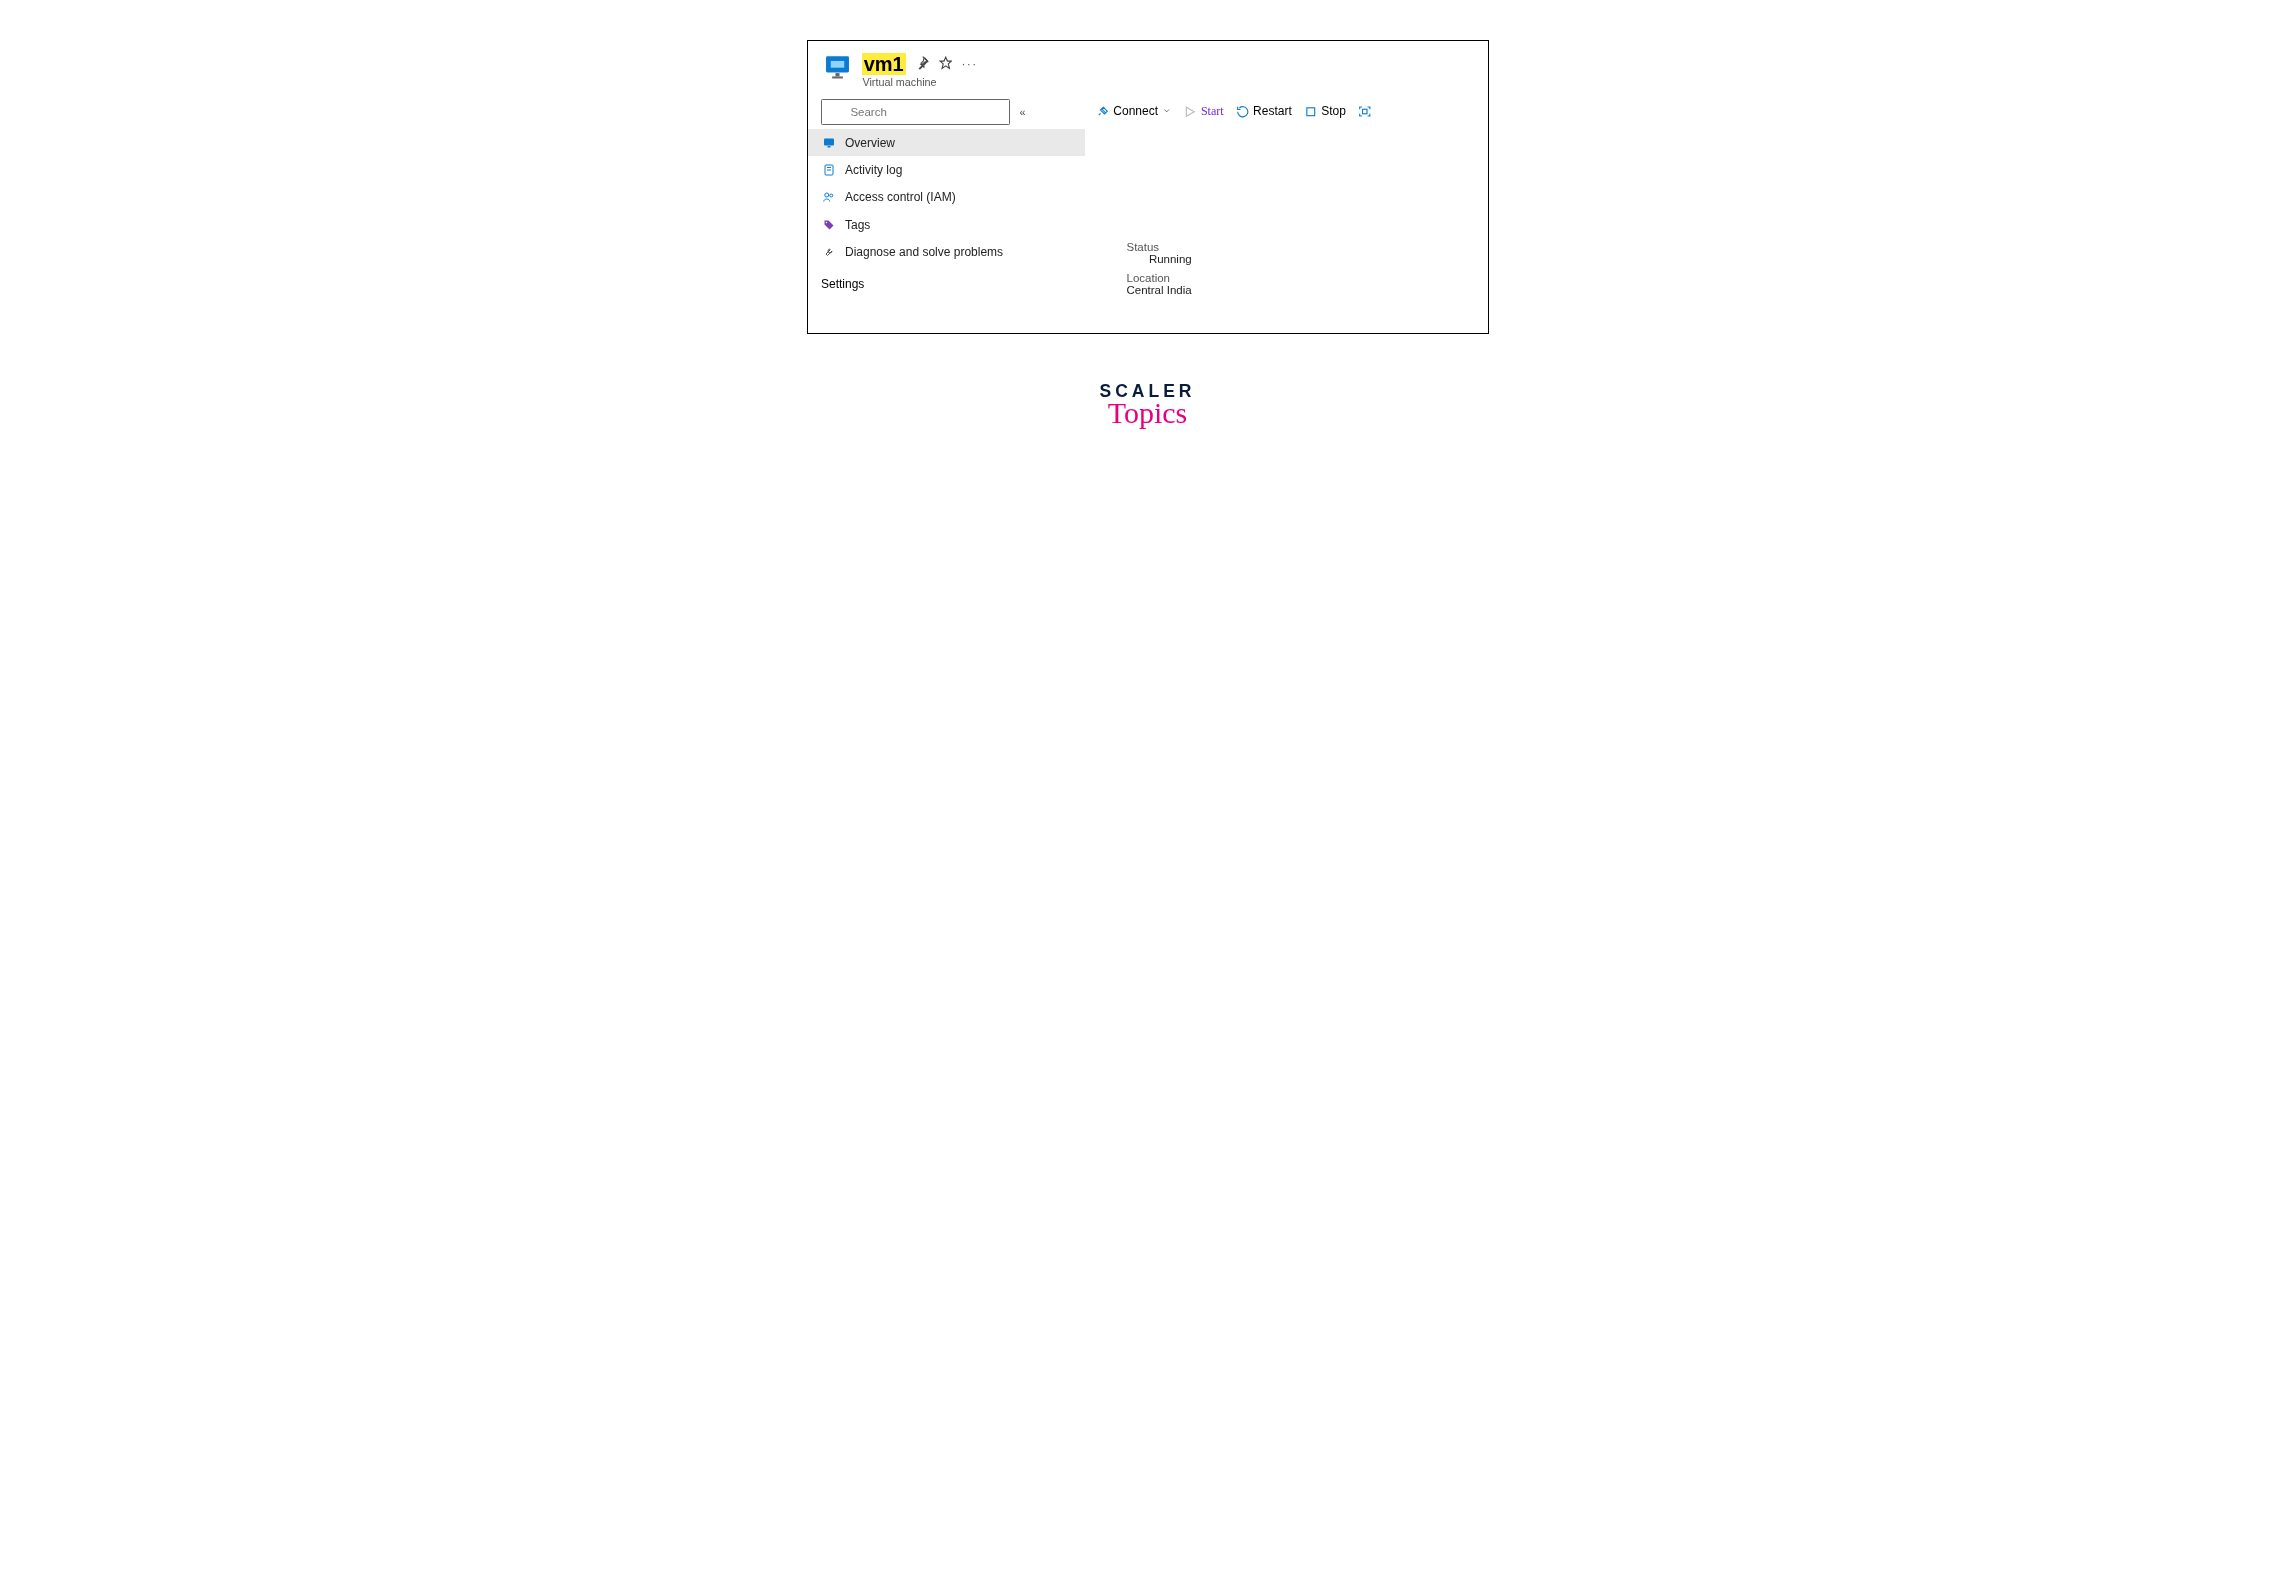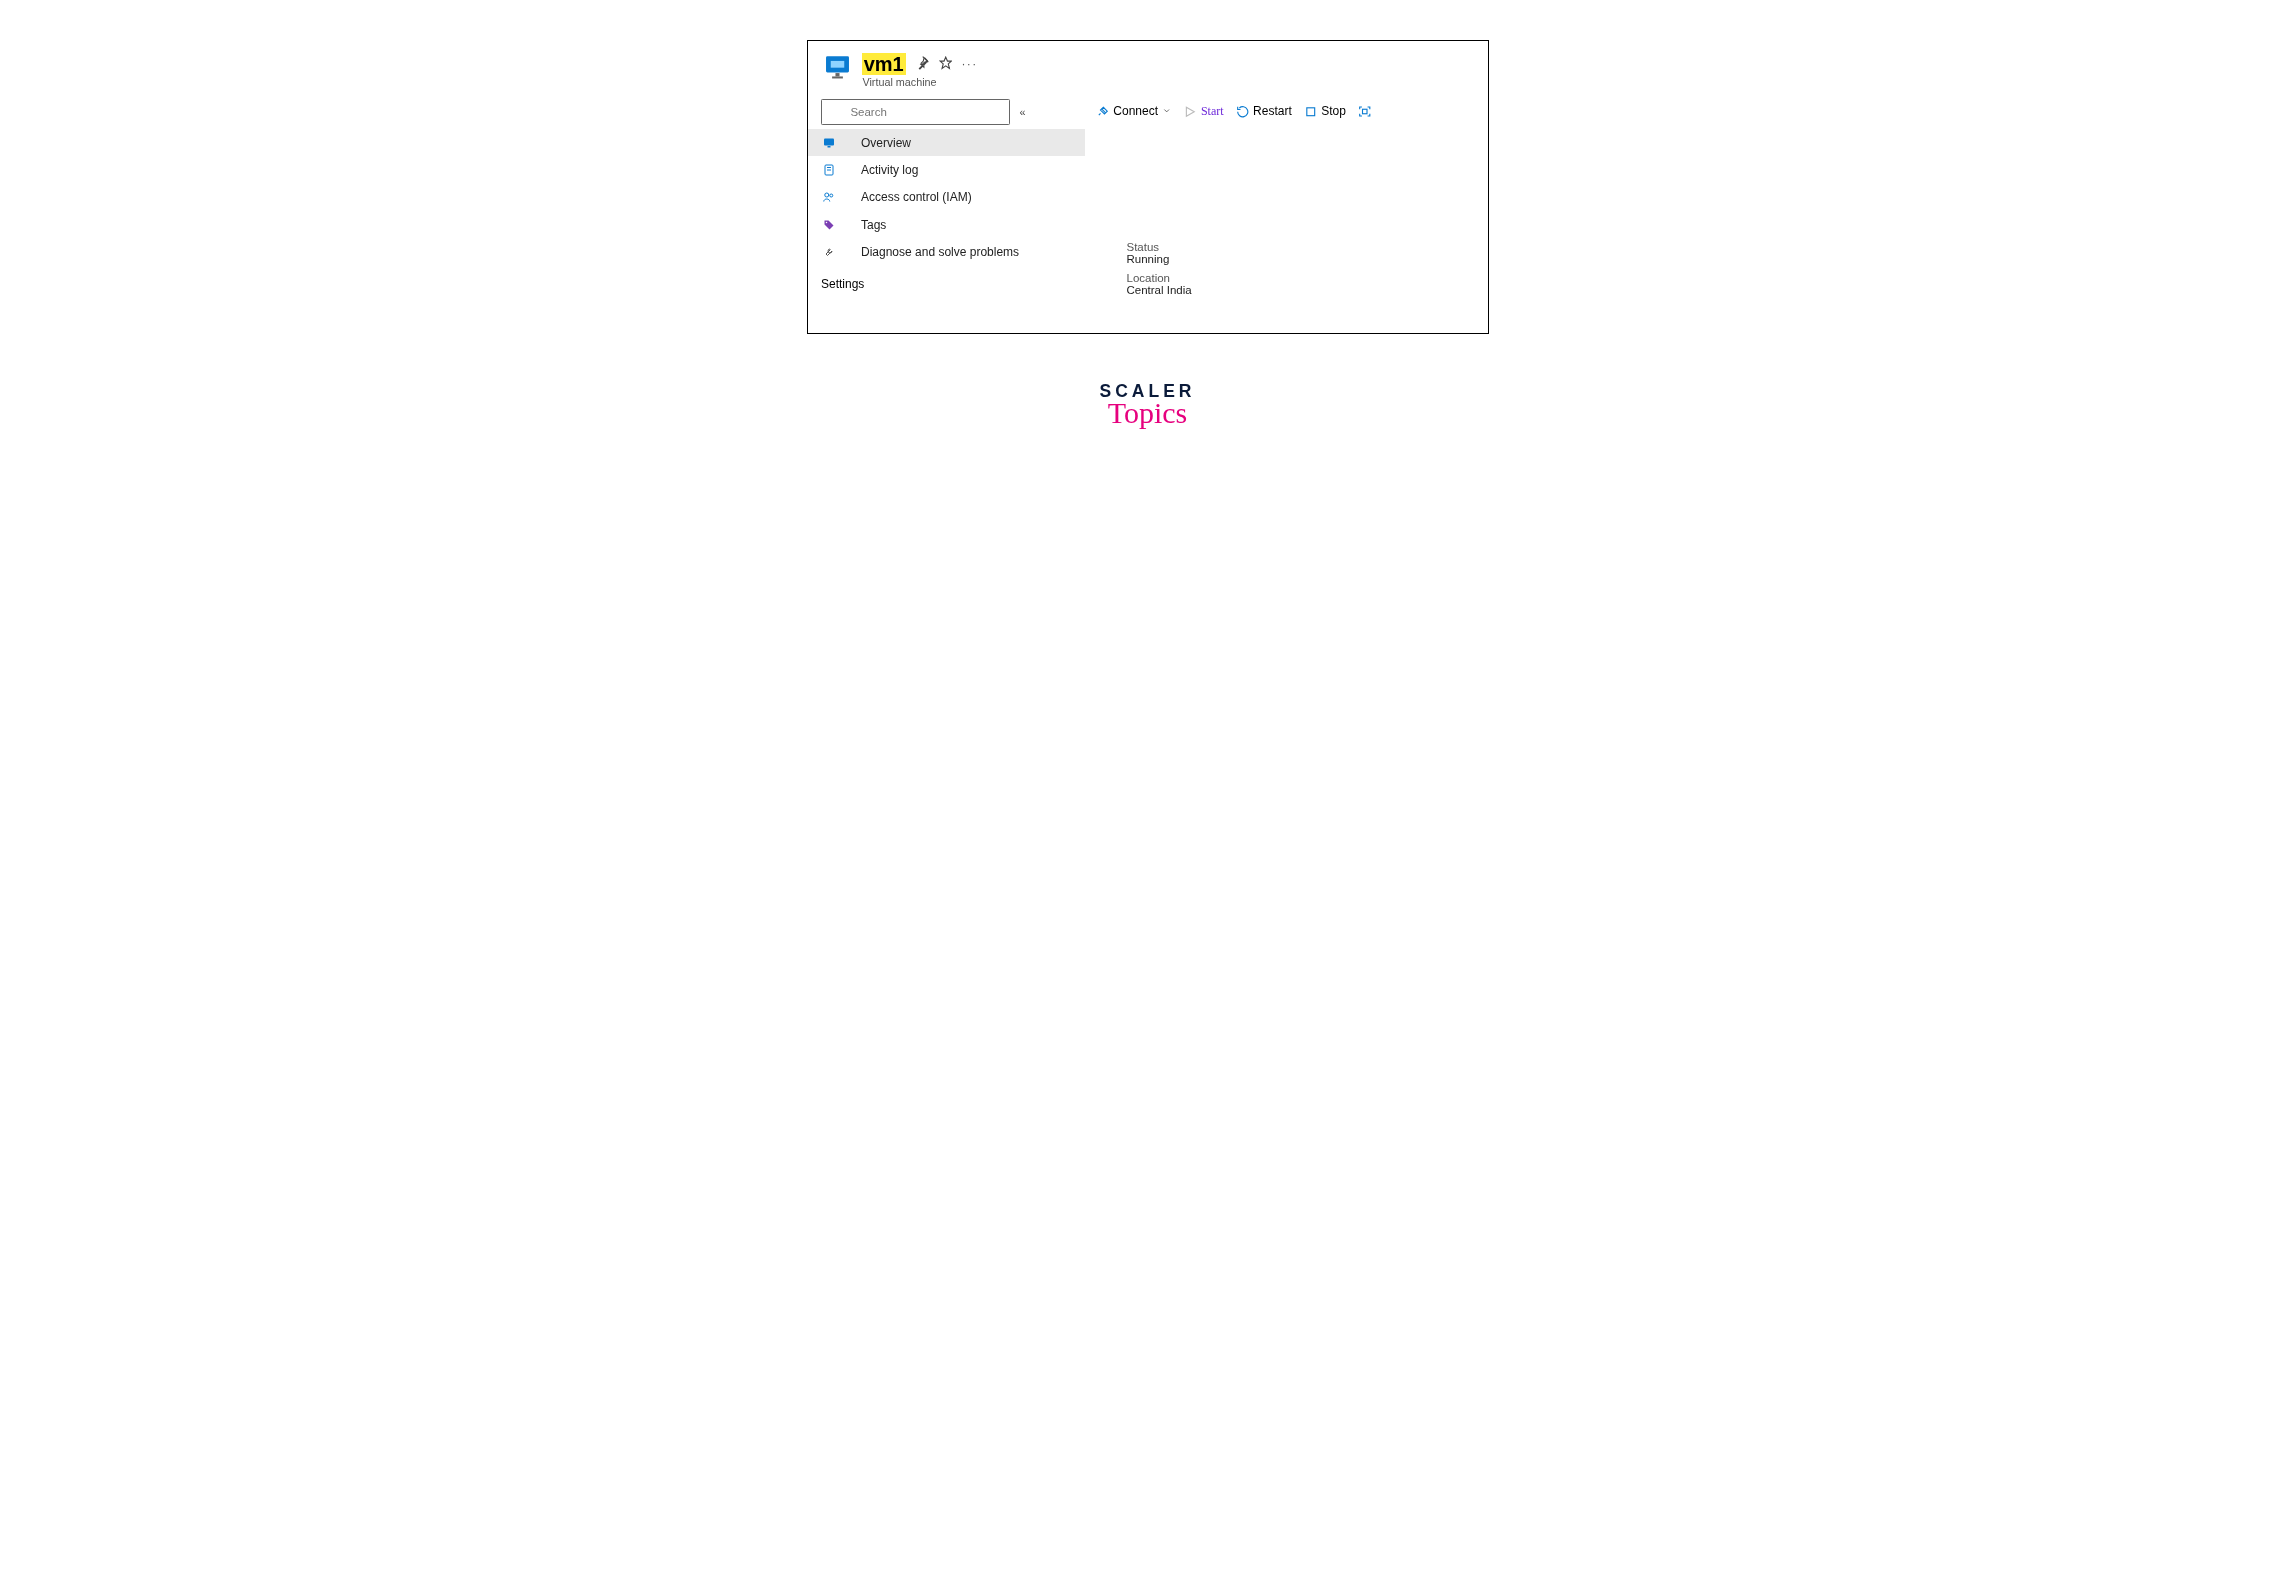--- a/index.html
+++ b/index.html
@@ -72,21 +72,21 @@
   .tb-start-label { color:#6d28d9;font-family:Liberation Serif, serif; }
   .tb-icon { width:13.5px; height:13.5px; display:inline-flex; }
 
   
   .body-row { display:flex; }
   .sidebar {
     width:277px;
     padding-top:4px;
   }
   .nav-item {
-    display:flex; align-items:center; gap:25px;
+    display:flex; align-items:center; gap:9px;
     font-size:12px;
     padding: 6.7px 13.5px 6.7px 13.5px;
     color:#222;
     cursor:pointer;
   }
   .nav-item.active { background:#e9e9e9; }
   .nav-icon { width:15px; display:flex; justify-content:center; }
   .section-title {
     font-size:12px; font-weight:400;
     padding: 10.8px 13.5px 2.7px 13.5px;
@@ -115,21 +115,21 @@
   .cursor-hand { font-size:12px; margin-left:4px; }
 
   
   .essentials {
     position:absolute;
     left: 319px;
     top: 200px;
     font-size:11.5px;
     color:#555;
   }
-  .essentials .val { color:#222; margin-bottom:6.7px; }
+  .essentials .val { color:#222; margin-bottom:6.7px;text-align:right; }
 
   
   .footer-logo {
     margin-top:47px;
     text-align:center;
   }
   .scaler-word {
     font-weight:800;
     letter-spacing:4px;
     font-size:17.5px;

